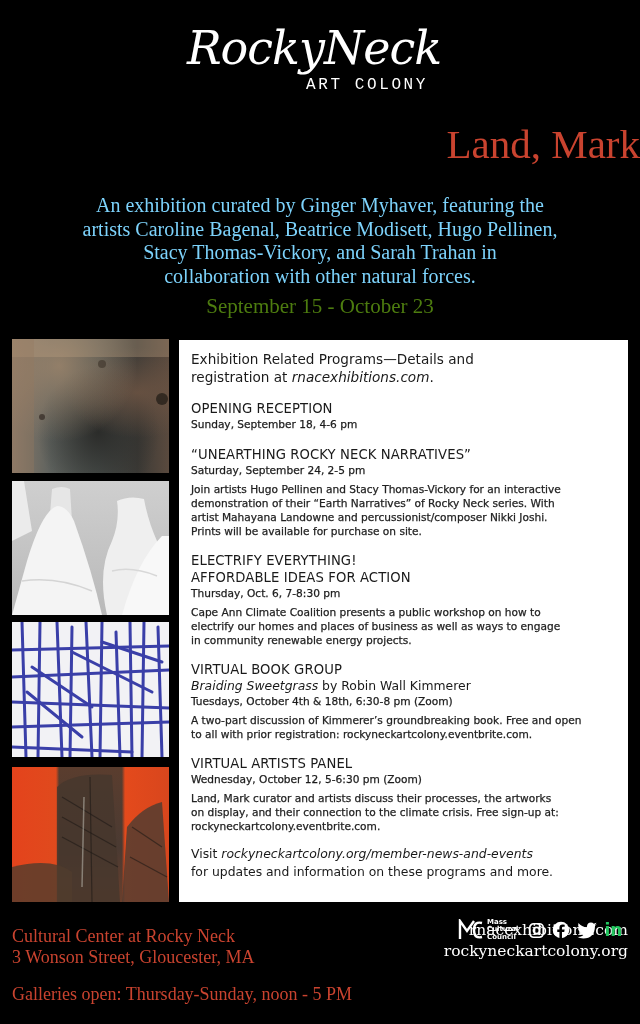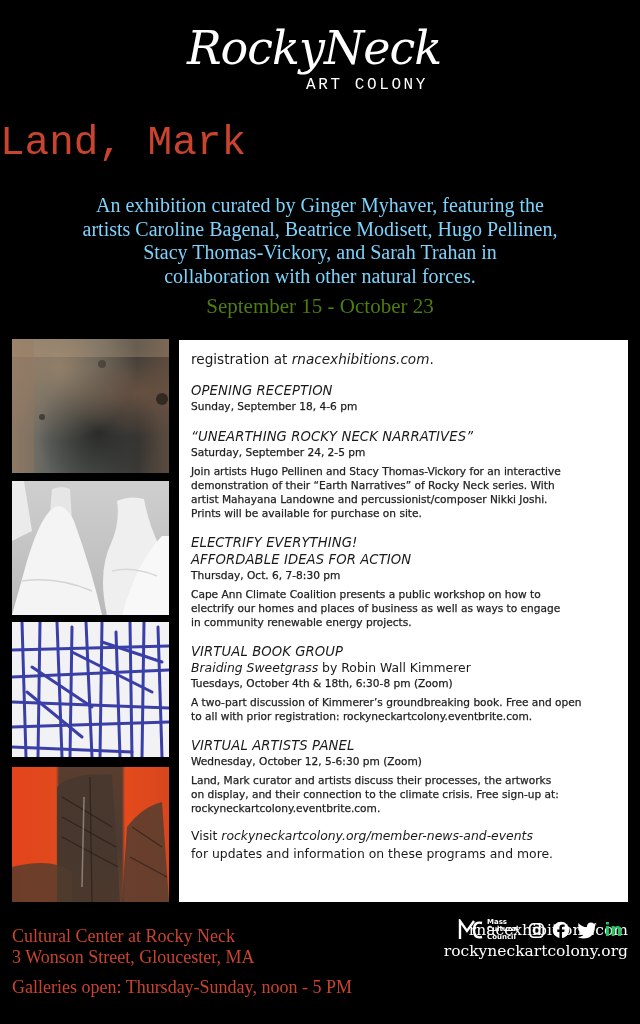--- a/index.html
+++ b/index.html
@@ -3,52 +3,52 @@
 <meta charset="utf-8">
 <style>
   * { box-sizing: border-box; margin: 0; padding: 0; }
   html, body { width: 640px; height: 1024px; background: #000; overflow: hidden; }
   body { position: relative; font-family: "Liberation Serif", serif; color: #fff; }
 
   .logo { position: absolute; left: 0; top: 22px; width: 640px; text-align: center; }
   .logo-script { font-family: "DejaVu Serif", serif; font-style: italic; font-size: 46px; letter-spacing: -1px; color: #fff; line-height: 52px; display: inline-block; transform: translateX(-6px); }
   .logo-sub { position: absolute; left: 306px; top: 54px; font-family: Liberation Mono, monospace; font-size: 16px; letter-spacing: 2.6px; color: #fff; }
 
-  .title { position: absolute; left: 0; top: 120px; width: 640px; text-align: left; font-family: Liberation Mono, monospace; font-size: 41px; color: #c9432f; }
+  .title { position: absolute; left: 0; top: 120px; width: 640px; text-align: right; font-family: Liberation Serif, serif; font-size: 41px; color: #c9432f; }
   .intro { position: absolute; left: 20px; top: 194px; width: 600px; text-align: center; font-family: "Liberation Serif", serif; font-size: 20px; line-height: 23.5px; color: #7dd3fc; }
   .dates { position: absolute; left: 0; top: 294px; width: 640px; text-align: center; font-family: "Liberation Serif", serif; font-size: 21px; color: #4d7c0f; }
 
   .art-tile { position: absolute; left: 12px; width: 157px; overflow: hidden; }
   .art1 { top: 339px; height: 134px; background:
       radial-gradient(ellipse at 30% 20%, rgba(170,140,110,0.7), transparent 50%),
       radial-gradient(ellipse at 80% 40%, rgba(120,90,70,0.7), transparent 40%),
       radial-gradient(ellipse at 55% 70%, rgba(40,40,38,0.9), transparent 50%),
       linear-gradient(90deg, #8a7a6a 0%, #5e625e 25%, #4c524f 55%, #3c3a36 80%, #5a4a3e 100%); }
   .art2 { top: 481px; height: 134px; background: linear-gradient(180deg, #cfcfcf, #b9b9b9); }
   .art3 { top: 622px; height: 135px; background: #f2f2f5; }
   .art4 { top: 767px; height: 135px; background:
       linear-gradient(90deg, #e4431c 0%, #e04a1d 28%, transparent 30%, transparent 70%, #e44a1c 72%, #d8461d 100%),
       linear-gradient(180deg, #5a3d2e 0%, #4a3a32 60%, #6a3f2c 100%); }
   .art-tile svg { position: absolute; left: 0; top: 0; width: 100%; height: 100%; }
 
   .panel { position: absolute; left: 179px; top: 340px; width: 449px; height: 562px; background: #fff; color: #1a1a1a; font-family: "DejaVu Sans", sans-serif; padding: 10px 10px 0 12px; }
   .p-lead { font-size: 13.6px; line-height: 18px; font-weight: normal; }
   .p-lead em { font-style: italic; }
   .evt { margin-top: 14px; }
-  .evt-head { font-size: 13.2px; line-height: 17px; letter-spacing: 0.1px; font-style: italic; }
+  .evt-head { font-size: 13.2px; line-height: 17px; letter-spacing: 0.1px; }
   .evt-date { font-size: 10.6px; line-height: 15px; font-weight: bold; }
   .evt-sub { font-size: 12.4px; line-height: 16px; }
   .evt-sub em { font-style: italic; }
   .evt-body { font-size: 10.6px; line-height: 14px; margin-top: 4px; font-weight: bold; color: #222; }
   .p-foot { margin-top: 12px; font-size: 12.4px; line-height: 18px; }
   .p-foot em { }
   .evt-date, .evt-body { font-weight: normal; -webkit-text-stroke: 0.25px #222; }
 
   .footer-left { position: absolute; left: 12px; top: 926px; font-family: "Liberation Serif", serif; color: #c9432f; font-size: 18px; line-height: 21px; }
-  .footer-left .hours { margin-top: 9px; }
+  .footer-left .hours { margin-top: 16px; }
   .footer-right { position: absolute; right: 12px; top: 920px; text-align: right; font-family: "DejaVu Serif", serif; color: #fff; font-size: 15.5px; line-height: 21px; }
   .footer-logos { position: absolute; left: 458px; top: 916px; height: 28px; display: flex; align-items: center; gap: 8px; }
   .mcc { display: flex; align-items: center; gap: 3px; }
   .mcc-text { font-family: "DejaVu Sans", sans-serif; font-size: 7px; line-height: 7.5px; font-weight: bold; color: #fff; }
   .social { display: flex; align-items: center; gap: 7px; margin-left: 2px; }
   .social svg { display: block; }
   .social-in { font-family: "DejaVu Sans", sans-serif; font-weight: bold; font-size: 17px; color: #22c55e; line-height: 18px; }
 </style>
 </head>
 <body>
@@ -126,20 +126,21 @@
       <path d="M120 60 L150 80"></path>
         <path d="M118 90 L155 110"></path>
       <line x1="78" y1="10" x2="80" y2="135"></line>
     </g>
     <line x1="72" y1="30" x2="70" y2="120" stroke="rgba(200,200,190,0.5)" stroke-width="1.5"></line>
   </svg>
 </div>
 
 <div class="panel">
   <div class="p-lead">
+    <div>Exhibition Related Programs—Details and</div>
     <div><span>registration at </span><em>rnacexhibitions.com</em><span>.</span></div>
   </div>
 
   <div class="evt">
     <div class="evt-head">OPENING RECEPTION</div>
     <div class="evt-date">Sunday, September 18, 4-6 pm</div>
   </div>
 
   <div class="evt">
     <div class="evt-head">“UNEARTHING ROCKY NECK NARRATIVES”</div>

